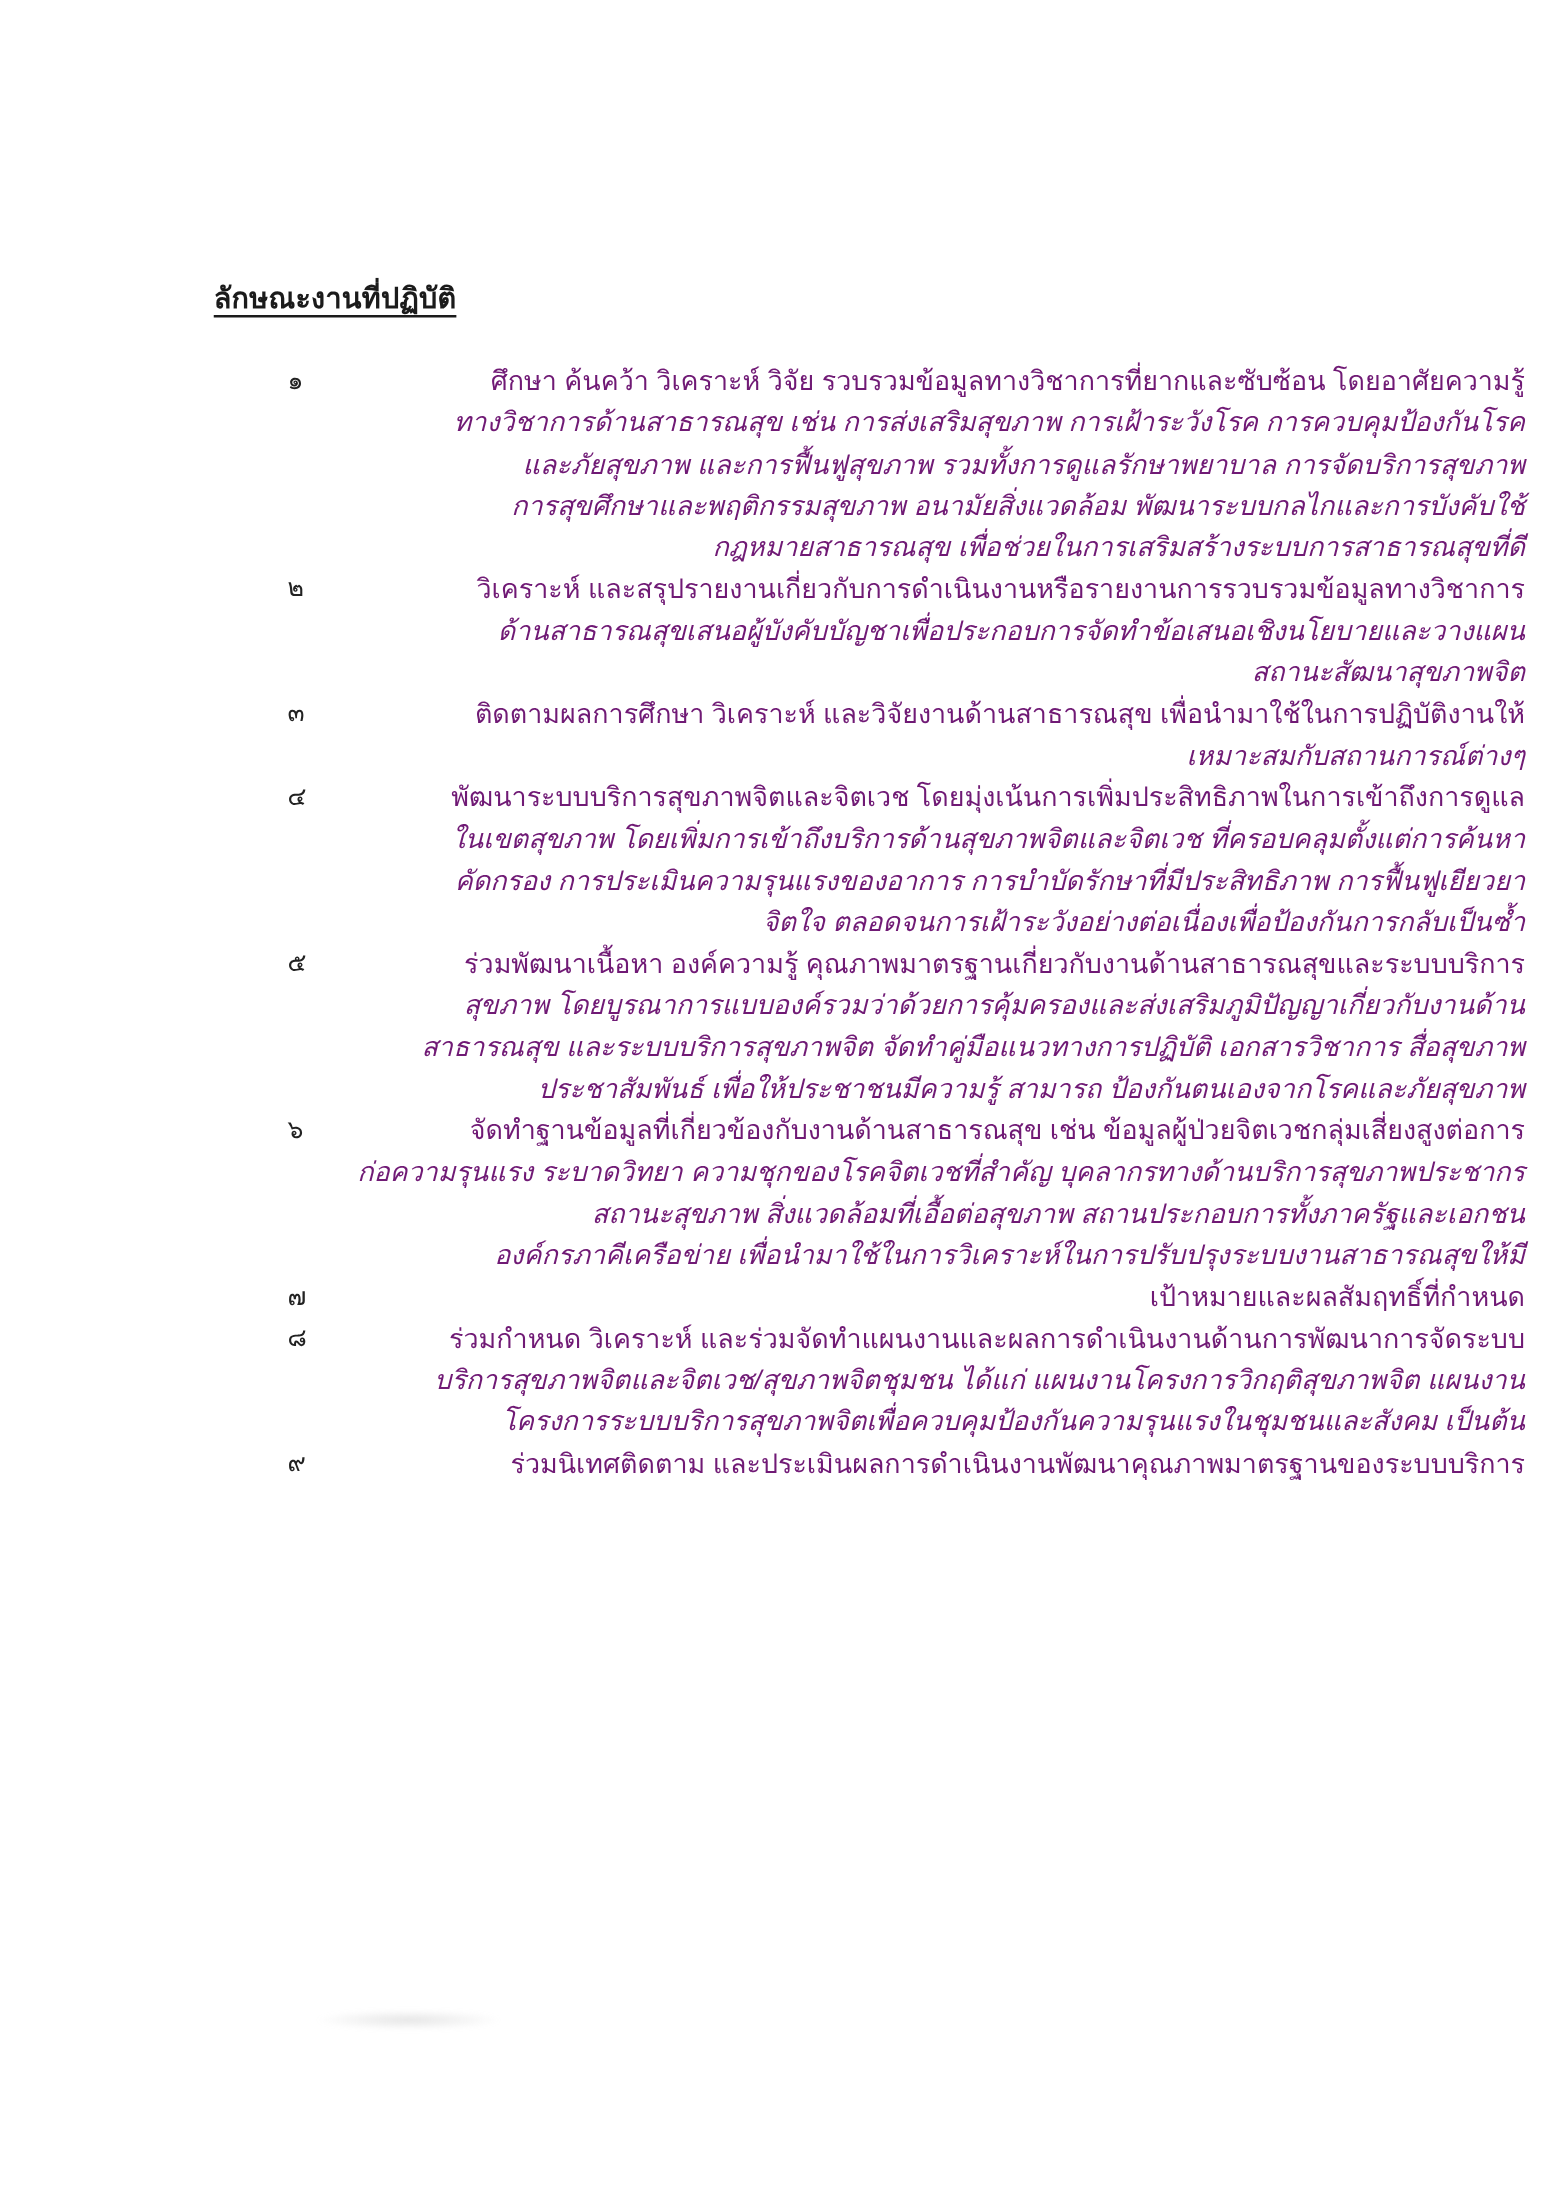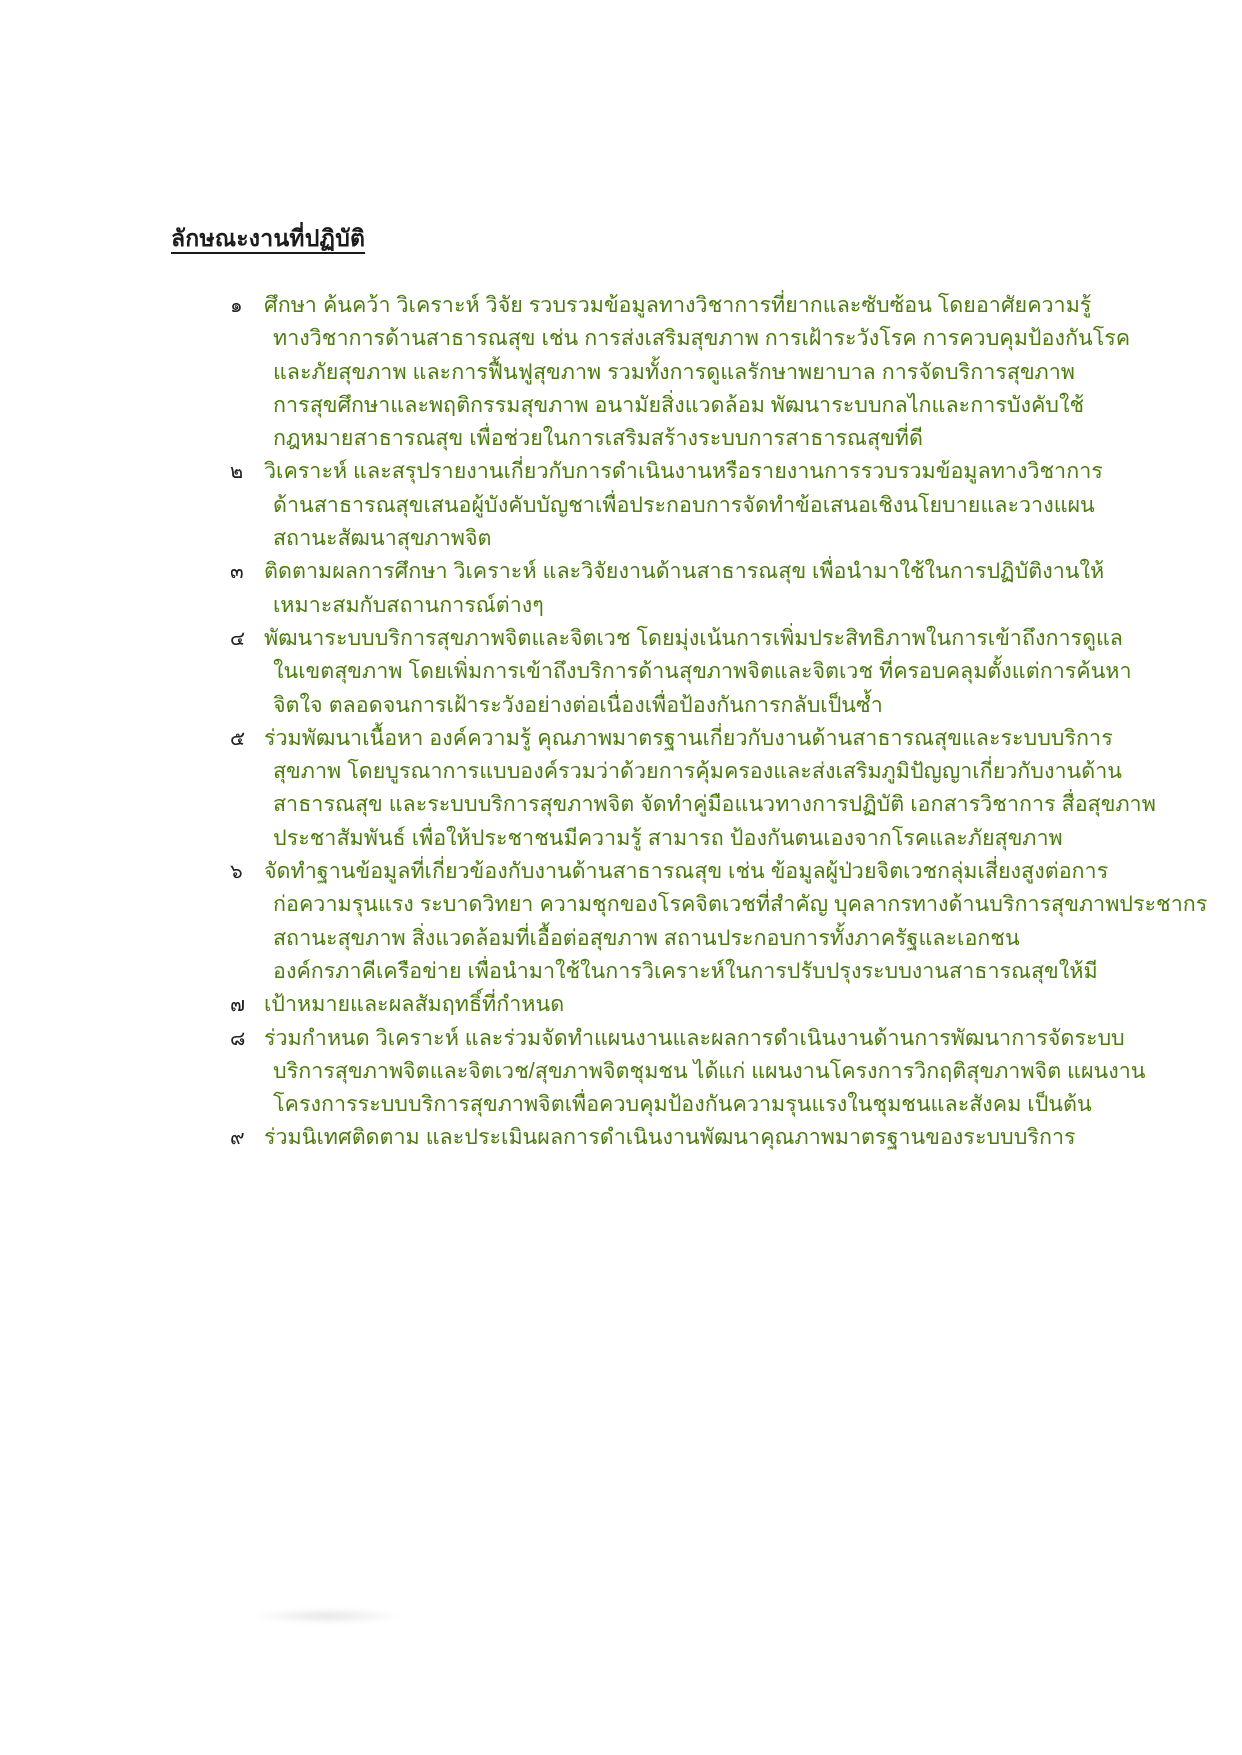--- a/index.html
+++ b/index.html
@@ -37,23 +37,24 @@
     width: 34px;
     font-size: 20px;
     line-height: 33.3px;
     color: #222222;
   }
   .item-body { flex: 1 1 auto; min-width: 0; }
   .item-line {
     font-size: 21.5px;
     line-height: 33.3px;
     white-space: nowrap;
-    color: #4d7c0f;
+    color: #701a75;
+    text-align: right;
   }
-  .item-line + .item-line { padding-left: 9px; }
+  .item-line + .item-line { padding-left: 9px; font-style: italic; }
   .smudge {
     position: absolute;
     left: 218px;
     top: 1608px;
     width: 150px;
     height: 16px;
     background: radial-gradient(ellipse at center, rgba(170,170,170,0.30), rgba(170,170,170,0) 70%);
     filter: blur(2px);
     pointer-events: none;
   }
@@ -88,20 +89,21 @@
         <div class="item-body">
           <div class="item-line">ติดตามผลการศึกษา วิเคราะห์ และวิจัยงานด้านสาธารณสุข เพื่อนำมาใช้ในการปฏิบัติงานให้</div>
           <div class="item-line">เหมาะสมกับสถานการณ์ต่างๆ</div>
         </div>
       </div>
       <div class="list-item">
         <div class="item-number">๔</div>
         <div class="item-body">
           <div class="item-line">พัฒนาระบบบริการสุขภาพจิตและจิตเวช โดยมุ่งเน้นการเพิ่มประสิทธิภาพในการเข้าถึงการดูแล</div>
           <div class="item-line">ในเขตสุขภาพ โดยเพิ่มการเข้าถึงบริการด้านสุขภาพจิตและจิตเวช ที่ครอบคลุมตั้งแต่การค้นหา</div>
+          <div class="item-line">คัดกรอง การประเมินความรุนแรงของอาการ การบำบัดรักษาที่มีประสิทธิภาพ การฟื้นฟูเยียวยา</div>
           <div class="item-line">จิตใจ ตลอดจนการเฝ้าระวังอย่างต่อเนื่องเพื่อป้องกันการกลับเป็นซ้ำ</div>
         </div>
       </div>
       <div class="list-item">
         <div class="item-number">๕</div>
         <div class="item-body">
           <div class="item-line">ร่วมพัฒนาเนื้อหา องค์ความรู้ คุณภาพมาตรฐานเกี่ยวกับงานด้านสาธารณสุขและระบบบริการ</div>
           <div class="item-line">สุขภาพ โดยบูรณาการแบบองค์รวมว่าด้วยการคุ้มครองและส่งเสริมภูมิปัญญาเกี่ยวกับงานด้าน</div>
           <div class="item-line">สาธารณสุข และระบบบริการสุขภาพจิต จัดทำคู่มือแนวทางการปฏิบัติ เอกสารวิชาการ สื่อสุขภาพ</div>
           <div class="item-line">ประชาสัมพันธ์  เพื่อให้ประชาชนมีความรู้ สามารถ ป้องกันตนเองจากโรคและภัยสุขภาพ</div>

